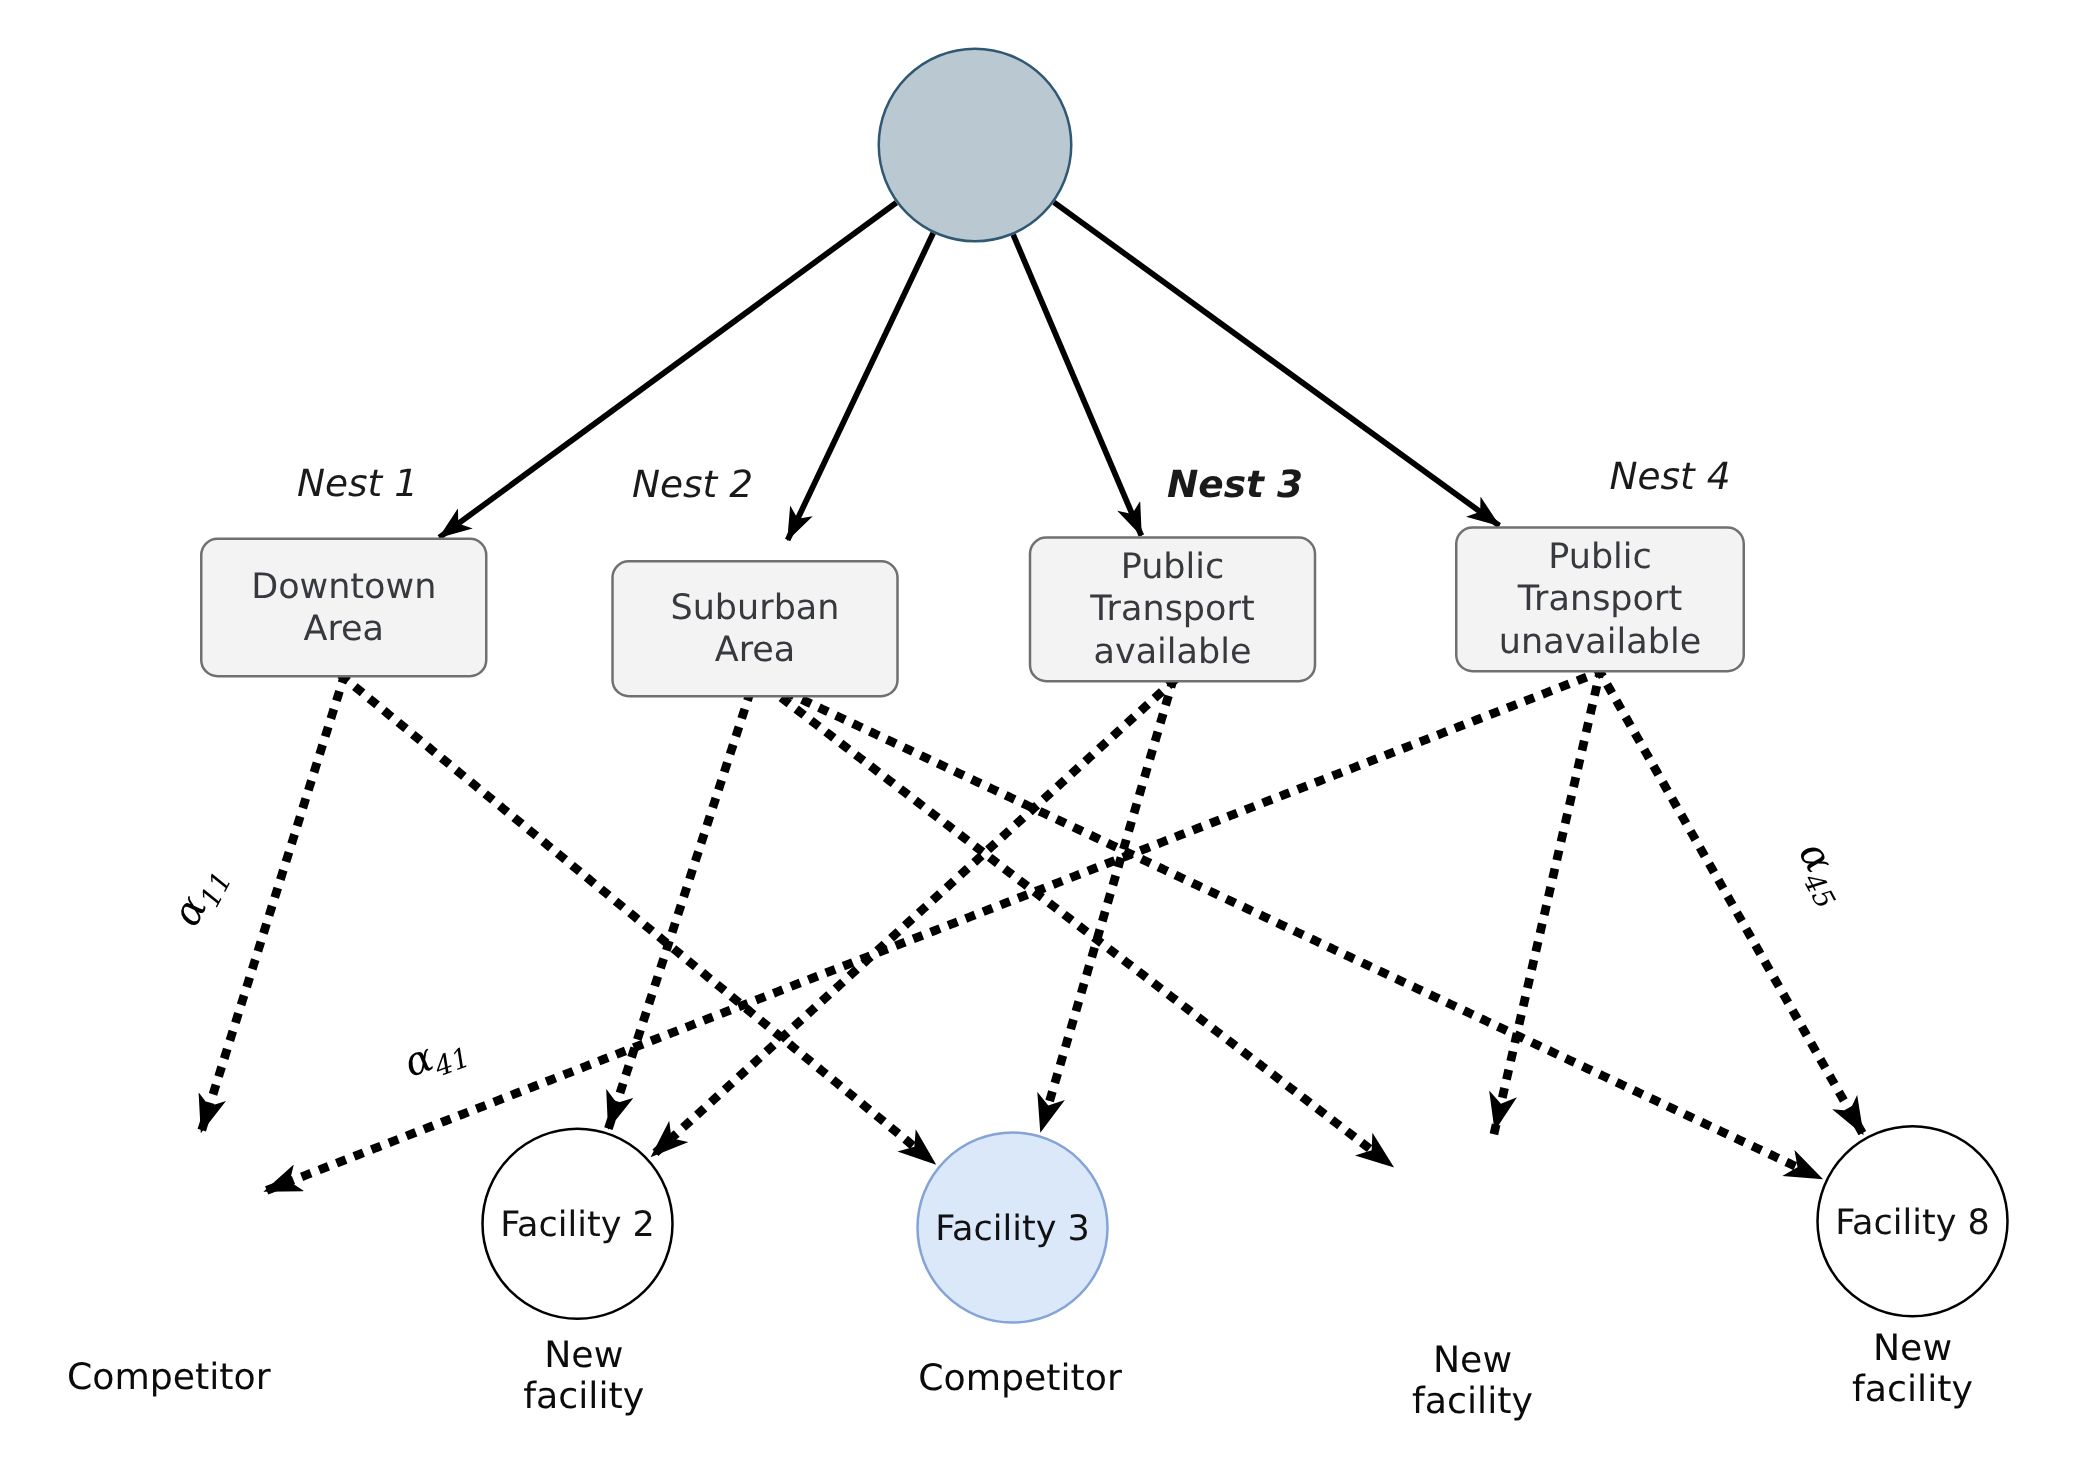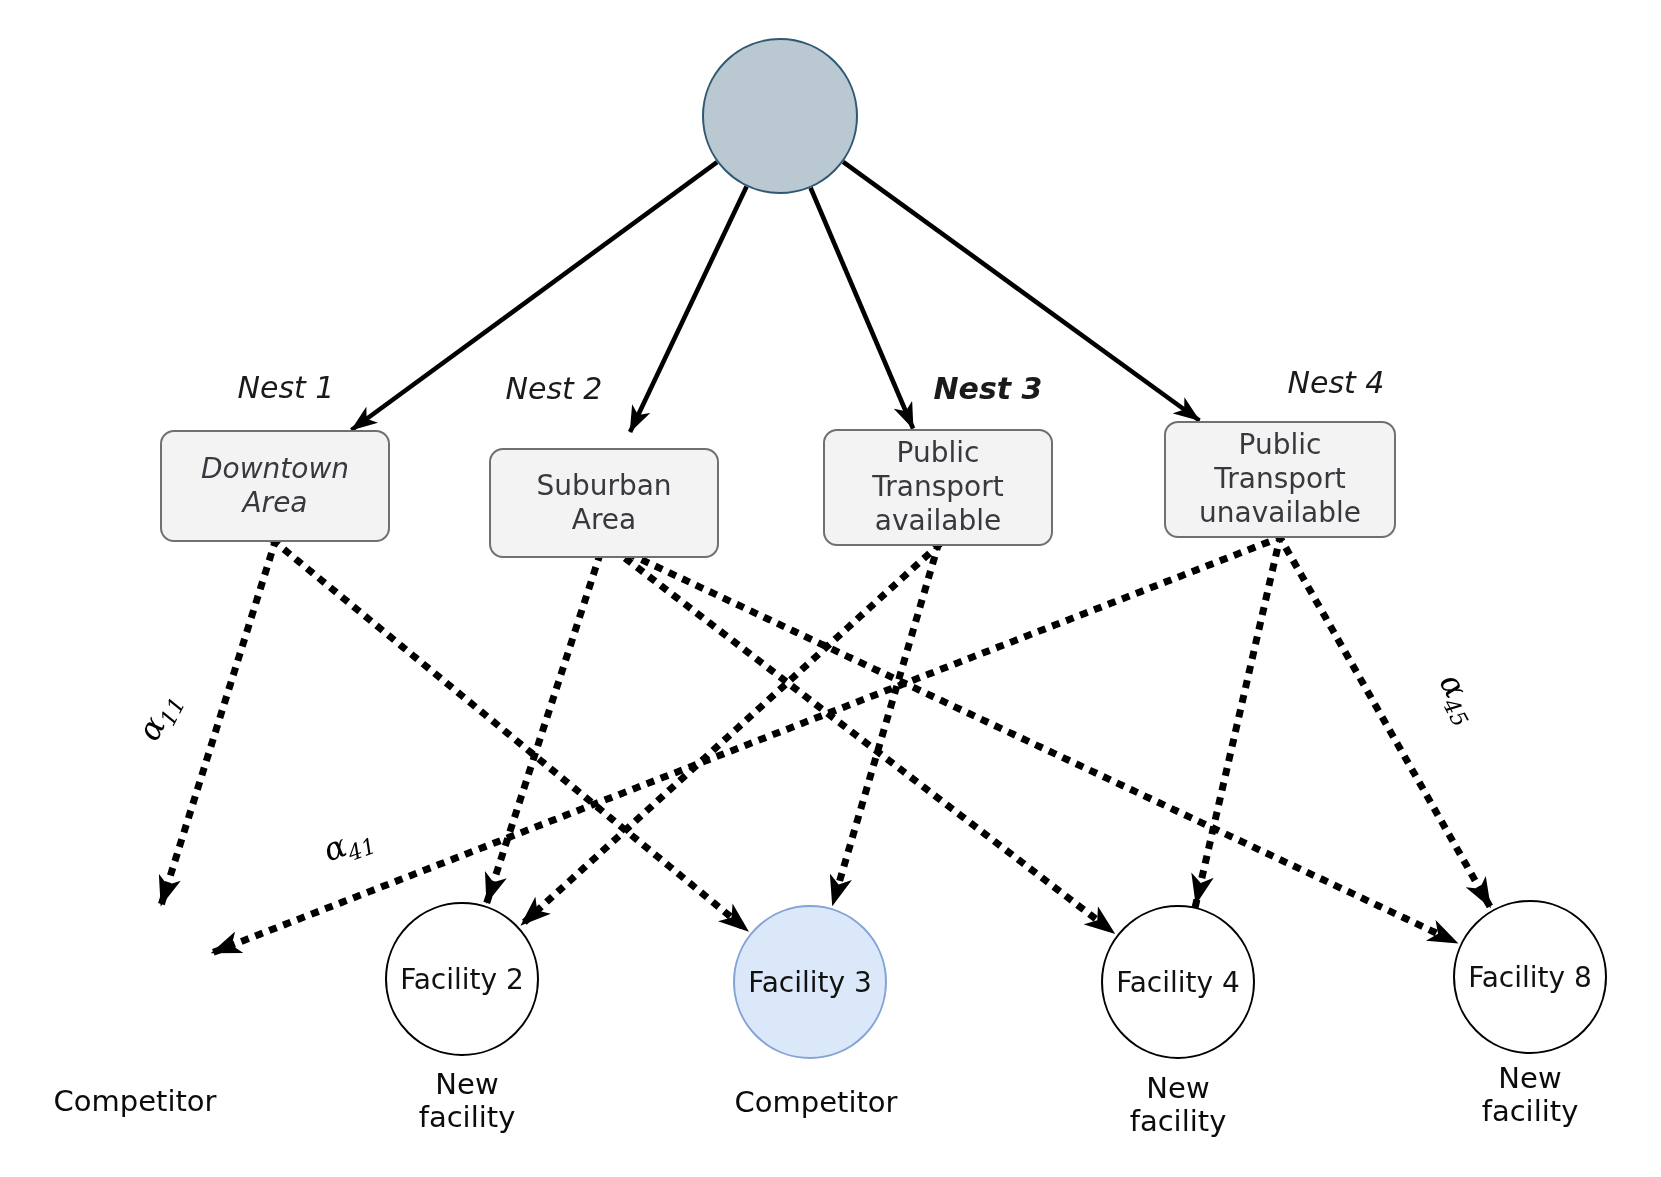--- a/index.html
+++ b/index.html
@@ -71,39 +71,36 @@
       <line x1="1280" y1="537.5" x2="1490.4452730364878" y2="907.4627899981456" class="dotted-edge" marker-end="url(#ah-dot)"></line>
     </svg>
 
   <div class="node circle root" style="left: 702px; top: 38px; height: 156px; width: 156px;"></div>
 
   <div class="nest-label" style="left: 262px; top: 387px; margin-left: 24px;">Nest 1</div>
   <div class="nest-label" style="left: 554px; top: 388px;">Nest 2</div>
   <div class="nest-label" style="left: 988px; top: 388px; font-weight: bold;">Nest 3</div>
   <div class="nest-label" style="left: 1336px; top: 382px;">Nest 4</div>
 
-  <div class="node nest-box" style="left: 160px; top: 430px; width: 230px; height: 112px; font-style: italic;">Downtown
+  <div class="node nest-box" style="left: 160px; top: 430px; width: 230px; height: 112px;">Downtown
 Area</div>
   <div class="node nest-box" style="left: 489px; top: 432px; width: 230px; height: 110px; margin-top: 16px;">Suburban
 Area</div>
   <div class="node nest-box" style="left: 823px; top: 428.5px; width: 230px; height: 117px;">Public
 Transport
 available</div>
   <div class="node nest-box" style="left: 1164px; top: 420.5px; width: 232px; height: 117px;">Public
 Transport
 unavailable</div>
 
   <div class="node circle facility new" style="left: 385px; top: 902px; height: 154px; width: 154px;">
     <span>Facility 2</span>
   </div>
   <div class="node circle facility competitor" style="left: 733px; top: 905px; height: 154px; width: 154px;">
     <span>Facility 3</span>
-  </div>
-  <div class="node circle facility new" style="left: 1101px; top: 905px; height: 154px; width: 154px;">
-    <span>Facility 4</span>
   </div>
   <div class="node circle facility new" style="left: 1453px; top: 900px; height: 154px; width: 154px;">
     <span>Facility 8</span>
   </div>
 
   <div class="sublabel" style="left: 135px; top: 1102px;">Competitor</div>
   <div class="sublabel" style="left: 467px; top: 1101px;">New
 facility</div>
   <div class="sublabel" style="left: 816px; top: 1103px;">Competitor</div>
   <div class="sublabel" style="left: 1178px; top: 1105px;">New

